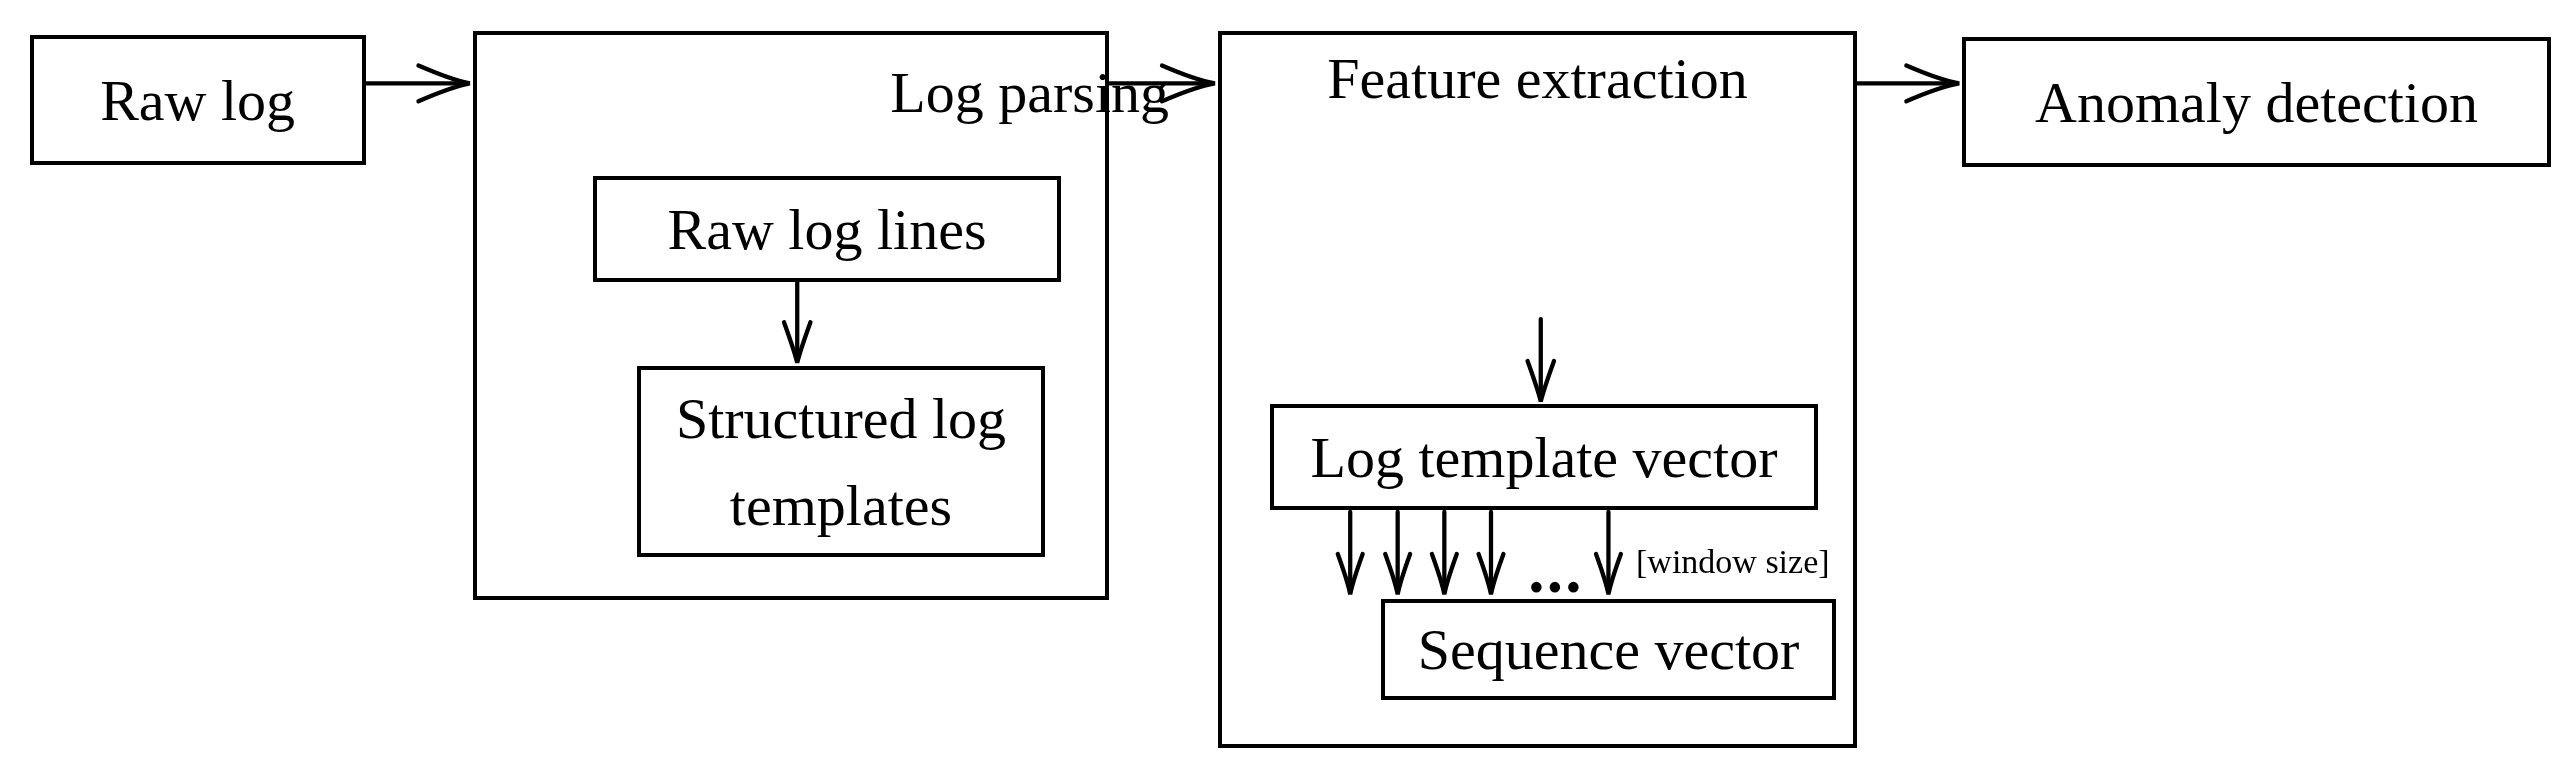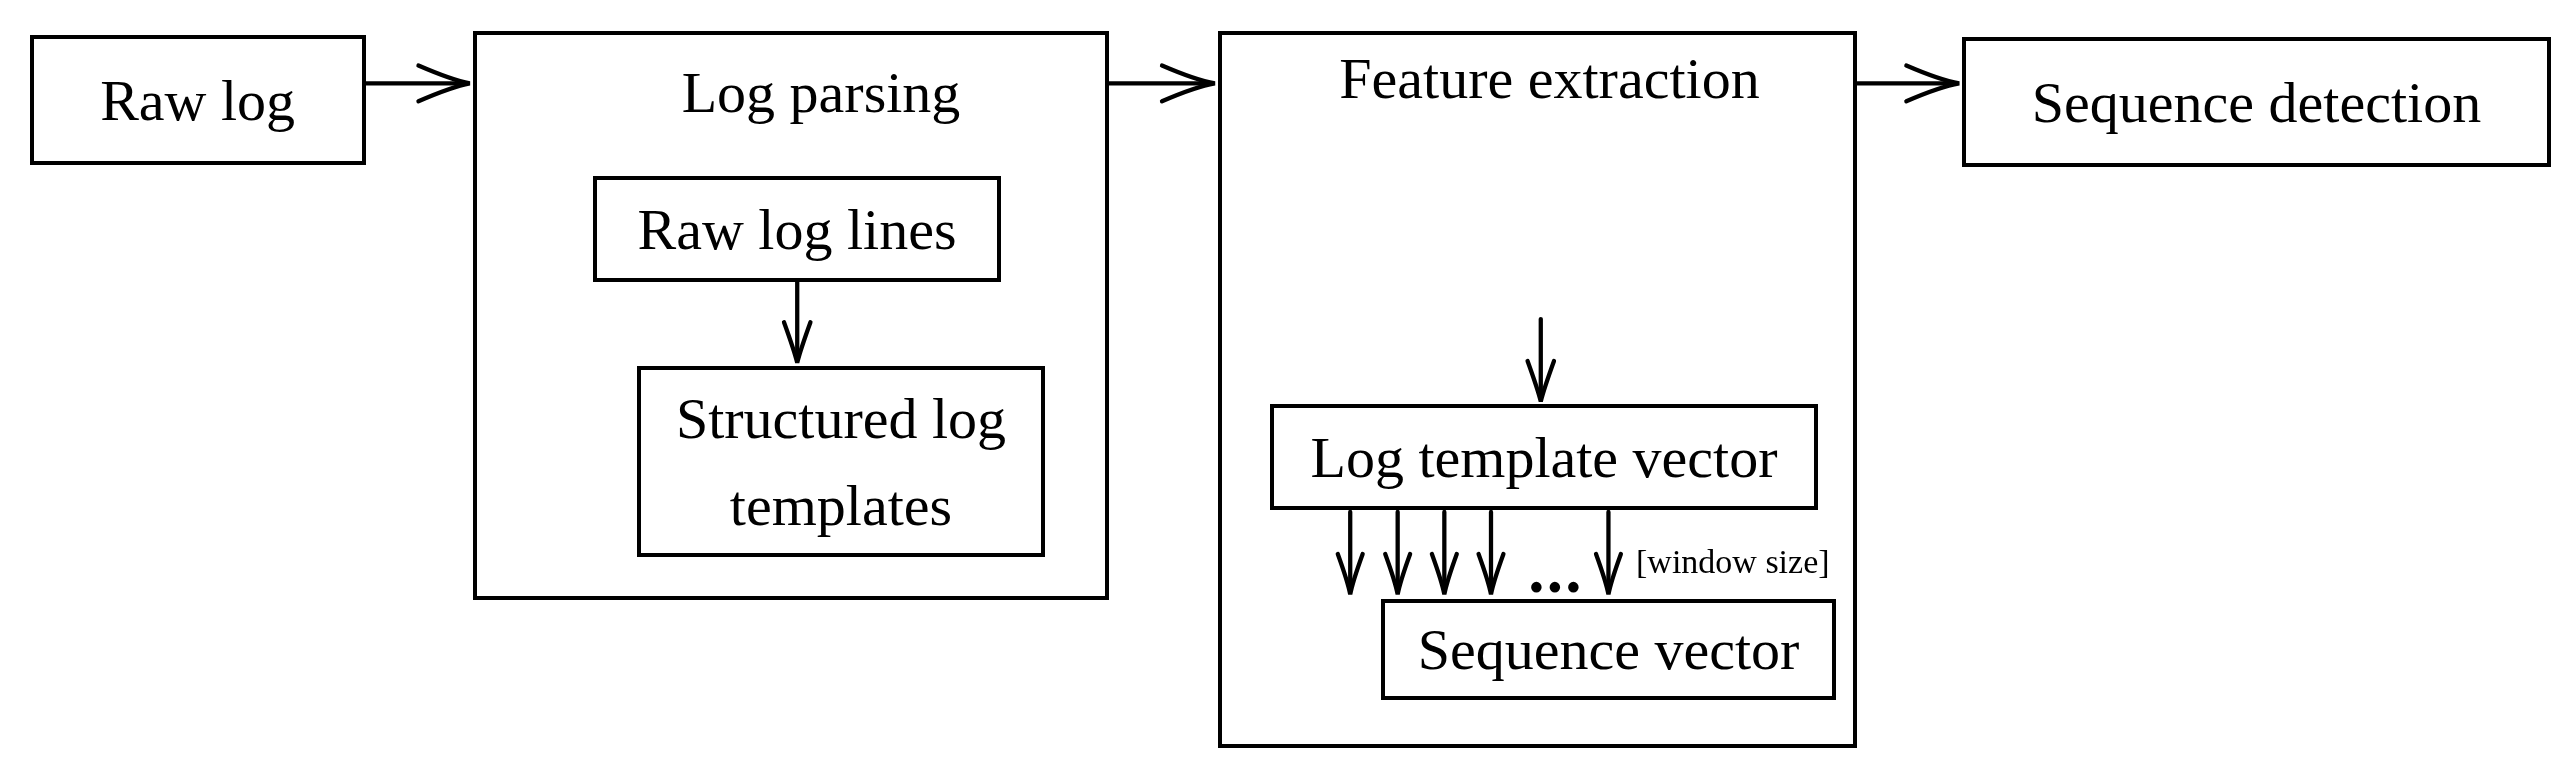--- a/index.html
+++ b/index.html
@@ -73,48 +73,48 @@
 </head>
 <body>
 
 <div class="canvas">
 
   <div class="node" style="left:29.6px; top:35px; width:336px; height:130px;">
     <span>Raw log</span>
   </div>
 
   <div class="container-box" style="left:473px; top:31px; width:636px; height:569px;"></div>
-  <div class="container-title" style="left:473px; top:64px; width:696px;">Log parsing</div>
+  <div class="container-title" style="left:473px; top:64px; width:696px;text-align:right;">Log parsing</div>
 
-  <div class="node" style="left:593px; top:176px; width:408px; height:106px;">
+  <div class="node" style="left:593px; top:176px; width:468px; height:106px;">
     <span>Raw log lines</span>
   </div>
 
   <div class="node" style="left:593px; top:366px; width:408px; height:191px; padding:0 17px;margin-left:44px;">
     <span>Structured log templates</span>
   </div>
 
   <div class="container-box" style="left:1218px; top:31px; width:639px; height:717px;"></div>
-  <div class="container-title" style="left:1218px; top:50px; width:639px;padding-left:12px;">Feature extraction</div>
+  <div class="container-title" style="left:1218px; top:50px; width:639px;">Feature extraction</div>
 
 
   <div class="node" style="left:1270px; top:404px; width:548px; height:106px;">
     <span>Log template vector</span>
   </div>
 
   <div class="node" style="left:1381px; top:599px; width:455px; height:101px;">
     <span>Sequence vector</span>
   </div>
 
   <div class="ellipsis" style="left:1521px; top:538px; width:70px;">...</div>
 
   <div class="annotation" style="left:1636px; top:545px;">[window size]</div>
 
   <div class="node" style="left:1962px; top:37px; width:589px; height:130px;">
-    <span>Sequence detection</span>
+    <span>Anomaly detection</span>
   </div>
 
   <svg class="arrow-layer" viewBox="0 0 3312 996">
 
     <g>
       <line x1="470" y1="107" x2="598" y2="107"></line>
       <path d="M 538 84 Q 582 103 604 107 Q 582 111 538 130"></path>
     </g>
 
     <g>

